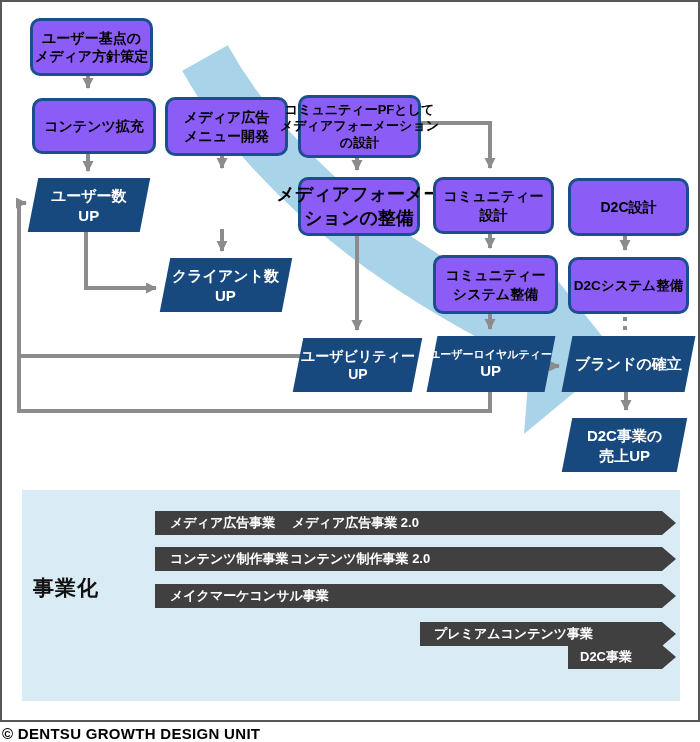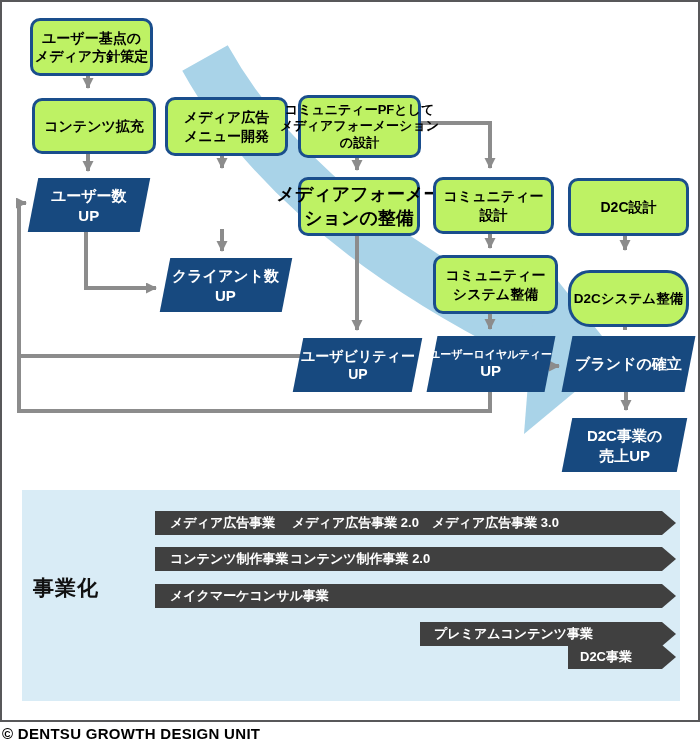--- a/index.html
+++ b/index.html
@@ -6,42 +6,42 @@
   .screen{position:relative;width:700px;height:742px;background:#fff;
           font-family:"Liberation Sans",sans-serif;overflow:hidden;}
   .frame{position:absolute;left:0;top:0;width:696px;height:718px;border:2px solid #58585a;z-index:0;}
   svg.layer{position:absolute;left:0;top:0;}
   #band-layer{z-index:1;}
   #connector-layer{z-index:2;}
 
   .node{position:absolute;display:flex;align-items:center;justify-content:center;
         text-align:center;font-weight:bold;color:#000;z-index:4;}
   .node span{display:block;white-space:nowrap;}
-  .rect{background:#bef264;border:3px solid #1a4e8c;border-radius:10px;font-size:14px;line-height:1.3;}
+  .rect{background:#8b5cf6;border:3px solid #1a4e8c;border-radius:10px;font-size:14px;line-height:1.3;}
   .para{background:#17497f;color:#fff;transform:skewX(-11deg);font-size:14px;line-height:1.3;}
   .para .inner{transform:skewX(11deg);}
   .fs11{font-size:13px;}
   .fs11x{font-size:11px;}
   .fs13{font-size:18px;}
   .fs135{font-size:13.5px;}
   .fs15{font-size:15px;}
 
   
   .n-policy{left:30px;top:18px;width:117px;height:52px;}
   .n-content{left:32px;top:98px;width:118px;height:50px;}
   .n-admenu{left:165px;top:97px;width:117px;height:53px;}
   .n-pf{left:298px;top:95px;width:117px;height:57px;line-height:1.25;}
   .n-userup{left:33px;top:178px;width:112px;height:54px;}
   .n-adsales{left:165px;top:175px;width:117px;height:54px;}
   .n-formation{left:298px;top:177px;width:116px;height:53px;}
   .n-commdesign{left:433px;top:177px;width:115px;height:51px;}
   .n-d2cdesign{left:568px;top:178px;width:115px;height:52px;}
   .n-clientup{left:165px;top:258px;width:122px;height:54px;}
   .n-commsys{left:433px;top:255px;width:119px;height:53px;}
-  .n-d2csys{left:568px;top:270px;width:115px;height:51px;border-radius:22px;}
+  .n-d2csys{left:568px;top:257px;width:115px;height:51px;}
   .n-usability{left:298px;top:338px;width:119px;height:54px;}
   .n-loyalty{left:432px;top:336px;width:118px;height:56px;}
   .n-brand{left:567px;top:336px;width:123px;height:56px;}
   .n-d2csales{left:567px;top:418px;width:115px;height:54px;}
 
   
   .panel{position:absolute;left:22px;top:490px;width:658px;height:211px;background:#d9ecf6;z-index:3;}
   .panel-title{position:absolute;left:11px;top:85px;font-size:21px;font-weight:bold;color:#111;
                line-height:1.2;letter-spacing:1px;}
   .bar{position:absolute;height:24px;background:#404040;color:#fff;font-weight:bold;font-size:13px;
@@ -198,21 +198,20 @@
   </div>
 
   <div class="panel">
     <div class="panel-title">
       <div>事業化</div>
     </div>
 
     <div class="bar bar1">
       <span style="left:15px">メディア広告事業</span>
       <span style="left:137px">メディア広告事業 2.0</span>
-      <span style="left:277px">メディア広告事業 3.0</span>
     </div>
 
     <div class="bar bar2">
       <span style="left:15px">コンテンツ制作事業</span>
       <span style="left:135px">コンテンツ制作事業 2.0</span>
     </div>
 
     <div class="bar bar3">
       <span style="left:15px">メイクマーケコンサル事業</span>
     </div>

